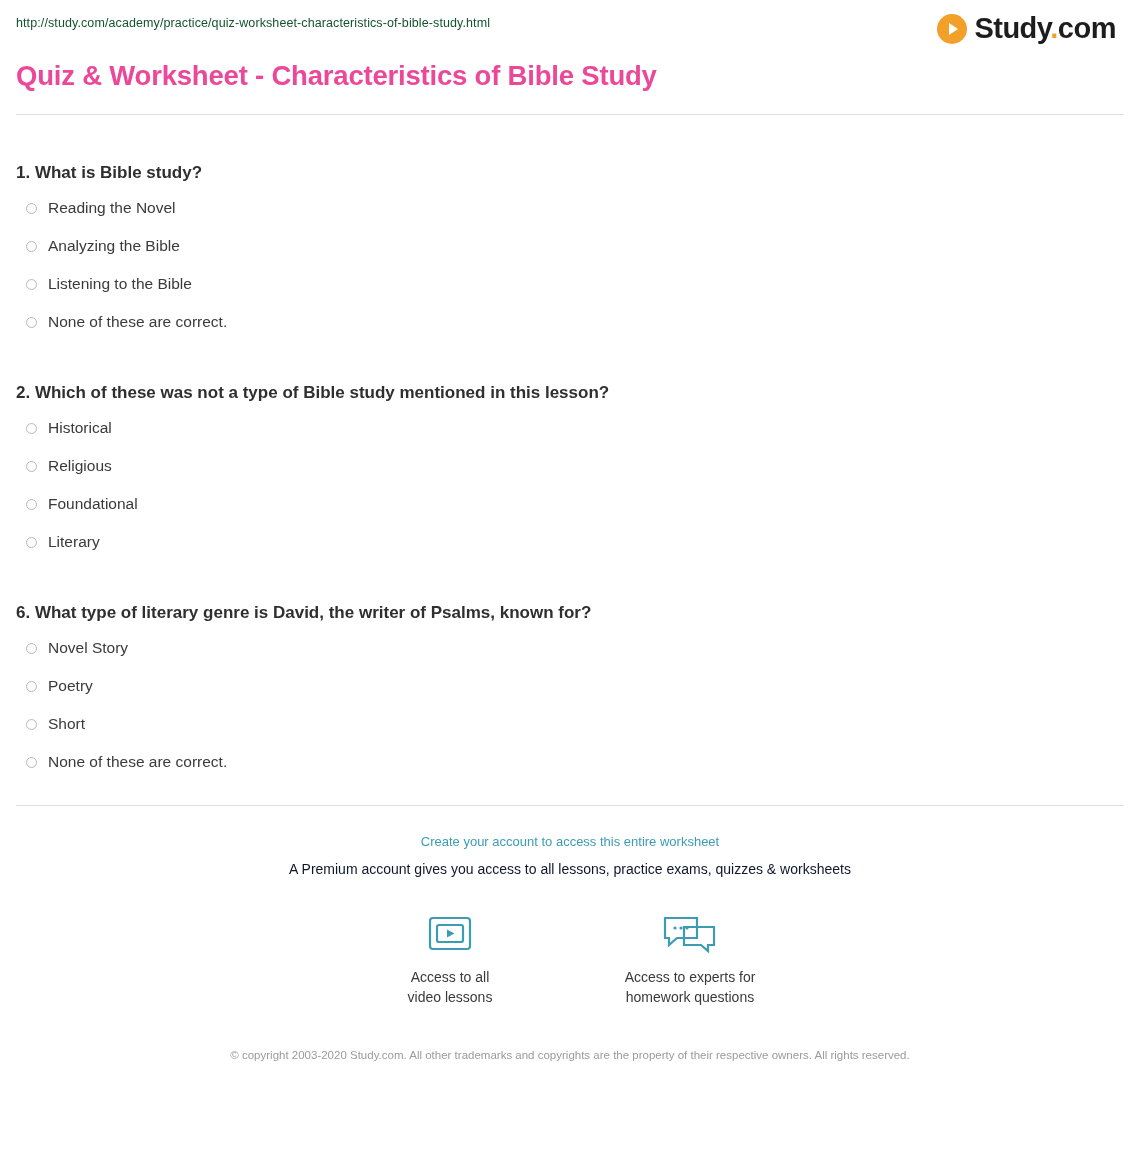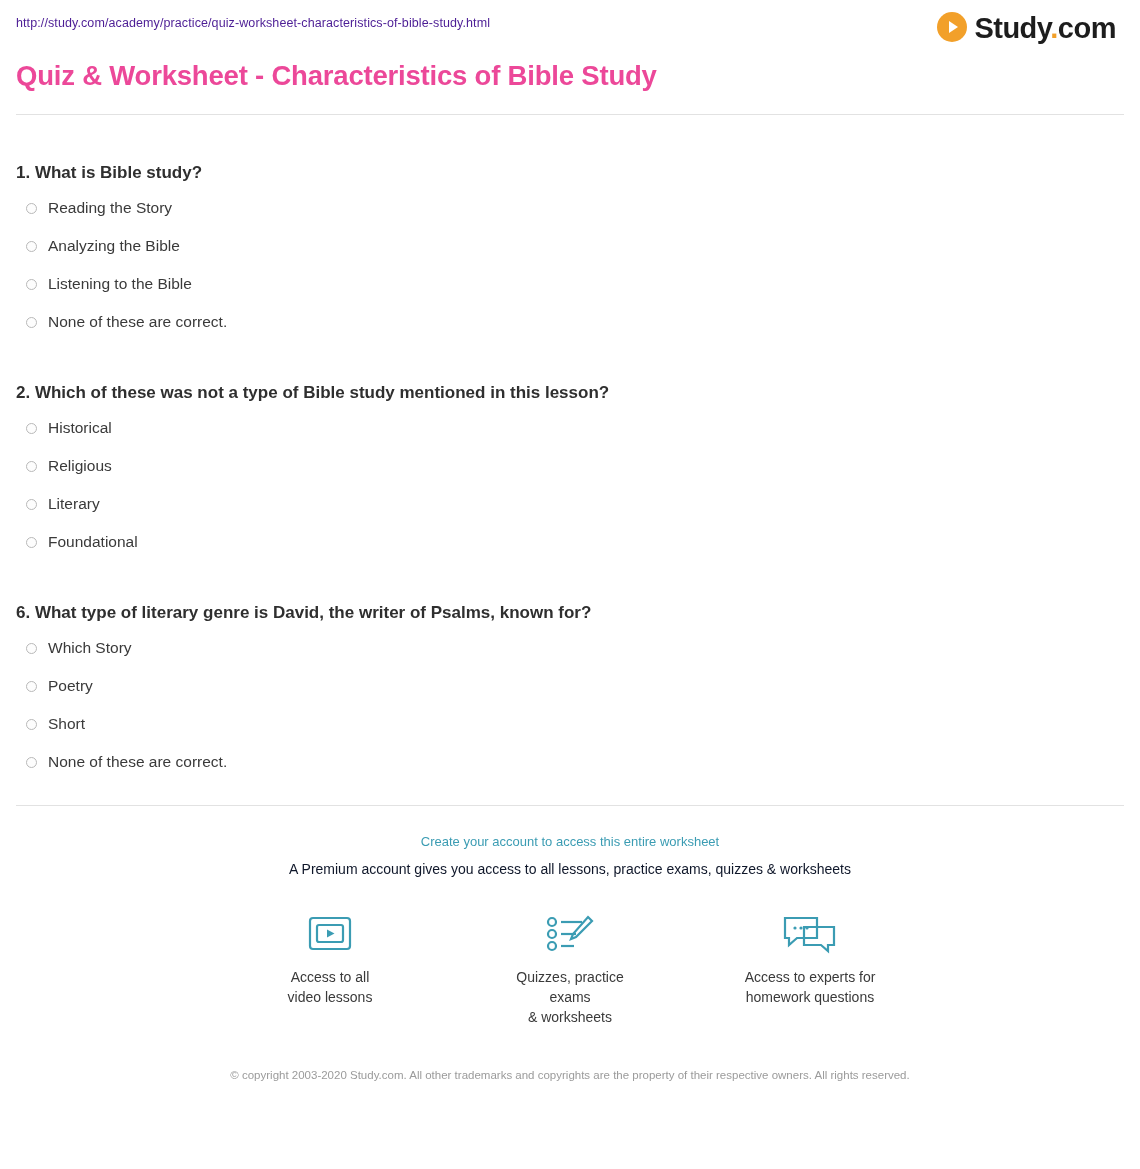--- a/index.html
+++ b/index.html
@@ -22,28 +22,28 @@
   
   .topbar {
     display: flex;
     align-items: flex-start;
     justify-content: space-between;
     padding-top: 12px;
     height: 46px;
   }
   .url {
     font-size: 12.5px;
-    color: #4c1d95;
+    color: #14532d;
     line-height: 16px;
     padding-top: 3px;
     letter-spacing: 0.1px;
   }
   .logo {
     display: flex;
-    align-items: flex-start;
+    align-items: center;
     gap: 7px;
     padding-right: 8px;
   }
   .logo-mark {
     width: 30px;
     height: 30px;
     border-radius: 50%;
     background: #f2a02a;
     display: flex;
     align-items: center;
@@ -176,21 +176,21 @@
   <h1 class="title">Quiz &amp; Worksheet - Characteristics of Bible Study</h1>
   <hr class="hr">
 
   <div class="questions">
 
     <div class="question">
       <div class="q-text">1. What is Bible study?</div>
       <ul class="answers">
         <li class="answer">
           <span class="radio"></span>
-          <span class="answer-label">Reading the Story</span>
+          <span class="answer-label">Reading the Novel</span>
         </li>
         <li class="answer">
           <span class="radio"></span>
           <span class="answer-label">Analyzing the Bible</span>
         </li>
         <li class="answer">
           <span class="radio"></span>
           <span class="answer-label">Listening to the Bible</span>
         </li>
         <li class="answer">
@@ -206,35 +206,35 @@
         <li class="answer">
           <span class="radio"></span>
           <span class="answer-label">Historical</span>
         </li>
         <li class="answer">
           <span class="radio"></span>
           <span class="answer-label">Religious</span>
         </li>
         <li class="answer">
           <span class="radio"></span>
+          <span class="answer-label">Foundational</span>
+        </li>
+        <li class="answer">
+          <span class="radio"></span>
           <span class="answer-label">Literary</span>
-        </li>
-        <li class="answer">
-          <span class="radio"></span>
-          <span class="answer-label">Foundational</span>
         </li>
       </ul>
     </div>
 
     <div class="question">
       <div class="q-text">6. What type of literary genre is David, the writer of Psalms, known for?</div>
       <ul class="answers">
         <li class="answer">
           <span class="radio"></span>
-          <span class="answer-label">Which Story</span>
+          <span class="answer-label">Novel Story</span>
         </li>
         <li class="answer">
           <span class="radio"></span>
           <span class="answer-label">Poetry</span>
         </li>
         <li class="answer">
           <span class="radio"></span>
           <span class="answer-label">Short</span>
         </li>
         <li class="answer">
@@ -257,35 +257,20 @@
           <svg width="46" height="42" viewBox="0 0 46 42" fill="none" stroke="#3b9cb3" stroke-width="2.2">
             <rect x="3" y="5" width="40" height="31" rx="3"></rect>
             <rect x="10" y="12" width="26" height="17" rx="2"></rect>
             <path d="M20 16.5 L27.5 20.5 L20 24.5 Z" fill="#3b9cb3" stroke="none"></path>
           </svg>
         </div>
         <div>Access to all</div>
         <div>video lessons</div>
       </div>
 
-      <div class="feature">
-        <div class="ficon">
-          <svg width="52" height="42" viewBox="0 0 52 42" fill="none" stroke="#3b9cb3" stroke-width="2.2">
-            <circle cx="8" cy="9" r="4"></circle>
-            <circle cx="8" cy="21" r="4"></circle>
-            <circle cx="8" cy="33" r="4"></circle>
-            <line x1="17" y1="9" x2="38" y2="9"></line>
-            <line x1="17" y1="21" x2="32" y2="21"></line>
-            <line x1="17" y1="33" x2="30" y2="33"></line>
-            <path d="M44 4 L48 8 L32 24 L27 26 L29 21 Z"></path>
-          </svg>
-        </div>
-        <div>Quizzes, practice exams</div>
-        <div>&amp; worksheets</div>
-      </div>
 
       <div class="feature">
         <div class="ficon">
           <svg width="56" height="42" viewBox="0 0 56 42" fill="none" stroke="#3b9cb3" stroke-width="2.2">
             <path d="M3 5 h32 v20 h-20 l-8 7 v-7 h-4 z"></path>
             <path d="M22 14 h30 v18 h-6 v6 l-7 -6 h-17 z"></path>
             <circle cx="13" cy="15" r="1.6" fill="#3b9cb3" stroke="none"></circle>
             <circle cx="19" cy="15" r="1.6" fill="#3b9cb3" stroke="none"></circle>
             <circle cx="25" cy="15" r="1.6" fill="#3b9cb3" stroke="none"></circle>
           </svg>

